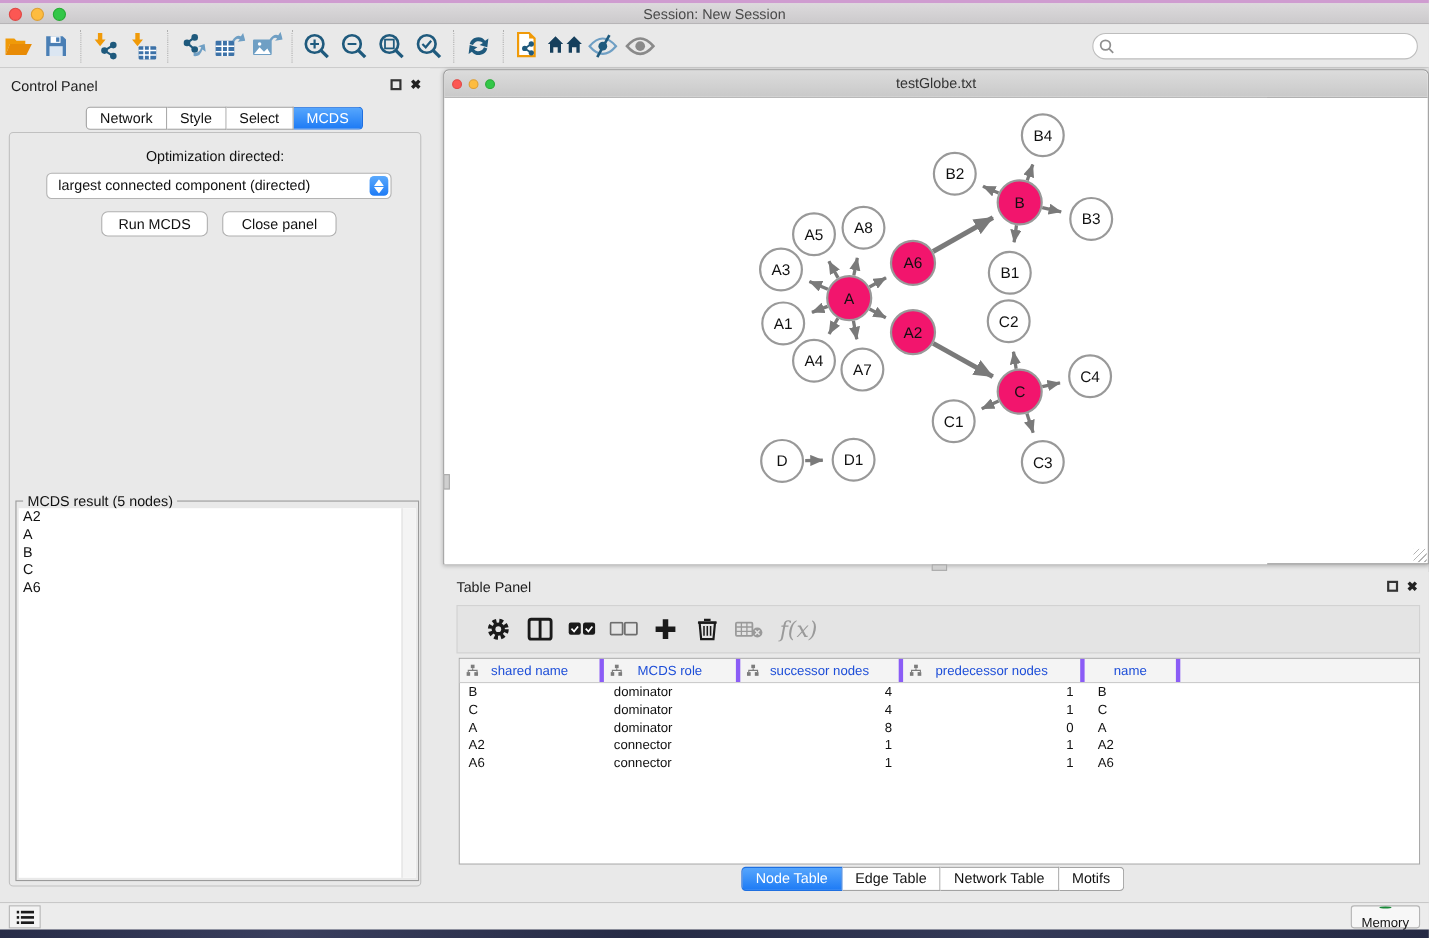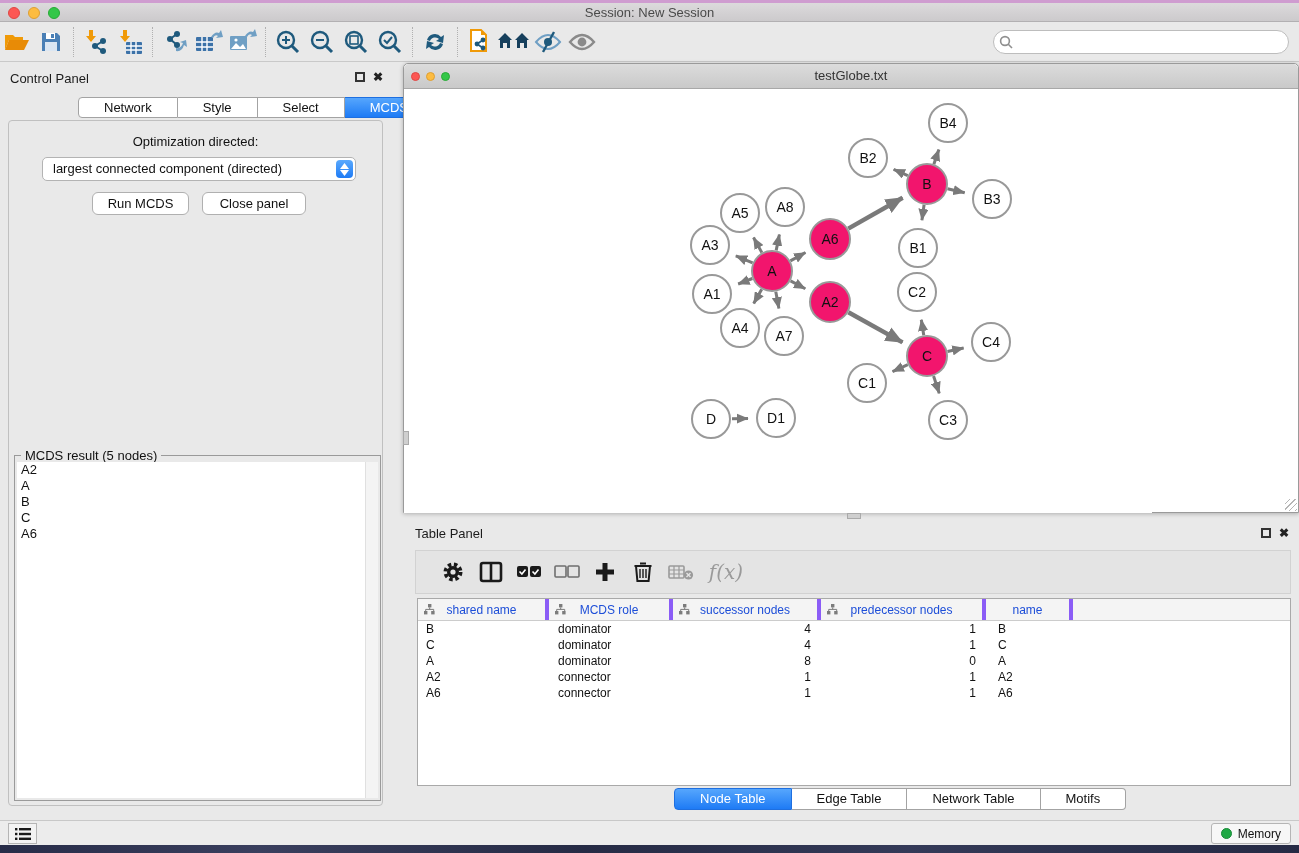--- a/index.html
+++ b/index.html
@@ -30,21 +30,21 @@
   
   .cpanel { position:absolute; left:0; top:62px; width:391px; height:758px; background:#e9e9e9; }
   .panel-head { position:absolute; left:10px; top:9px; font-size:13px; color:#1c1c1c; }
   .panel-ctrl { position:absolute; top:10px; display:flex; gap:8px; align-items:center; }
   .cpanel .panel-ctrl { right:8px; }
   .float-ic { width:10px; height:10px; border:2px solid #333; display:inline-block; }
   .close-ic { font-size:12px; font-weight:bold; color:#222; line-height:10px; }
 
   .segtabs { position:absolute; display:flex; height:21px; }
   .segtab { height:21px; line-height:19px; font-size:13px; text-align:left; background:#fff;
-    border:1px solid #a3a3a3; border-left:none; color:#111; padding:0 25px; }
+    border:1px solid #a3a3a3; border-left:none; color:#111; padding:0 12px; }
   .segtab:first-child { border-left:1px solid #a3a3a3; border-radius:4px 0 0 4px; }
   .segtab:last-child { border-radius:0 4px 4px 0; }
   .segtab.active { background:linear-gradient(#56a6fd,#1e7bf5); border-color:#1e6fe0; color:#fff; }
 
   .cp-box { position:absolute; left:8px; top:58px; width:375px; height:686px;
     border:1px solid #c0c0c0; border-radius:4px; }
   .opt-label { position:absolute; left:0; width:100%; top:72px; text-align:center; font-size:13px; color:#111; }
   .combo { position:absolute; left:42px; top:95px; width:314px; height:24px; background:#fff;
     border:1px solid #b3b3b3; border-radius:5px; font-size:13px; line-height:22px; padding-left:10px; color:#111; }
   .combo-step { position:absolute; right:2px; top:2px; width:17px; height:18px; border-radius:4px;
@@ -91,21 +91,21 @@
   .td.c2,.td.c3{ text-align:right; padding-right:10px; } .td.c4{ padding-left:12px; }
 
   .bottom-tabs { position:absolute; left:271px; top:268px; display:flex; height:22px; }
   .bottom-tabs .segtab { font-size:13px; height:22px; line-height:20px; }
 
   
   .statusbar { position:absolute; left:0; top:820px; width:100%; height:25px; background:#ececec; border-top:1px solid #c8c8c8; }
   .menu-btn { position:absolute; left:8px; top:2px; width:29px; height:21px; background:#f3f3f3;
     border:1px solid #b5b5b5; display:flex; align-items:center; justify-content:center; }
   .memory-btn { position:absolute; right:8px; top:2px; height:21px; background:#f7f7f7; border:1px solid #b5b5b5;
-    border-radius:3px; display:flex; align-items:center; gap:6px; padding:0 9px; font-size:12px; color:#111; }
+    border-radius:3px; display:flex; align-items:center; gap:6px; padding:0 9px; font-size:12px; color:#111;flex-direction:column; }
   .memdot { width:11px; height:11px; border-radius:50%; background:#1fa845; border:1px solid #188a38; }
   .deskstrip { position:absolute; left:0; top:845px; width:100%; height:8px;
     background:linear-gradient(90deg,#272c48,#3a3f5e 20%,#262b45 45%,#343a58 70%,#252a44); }
 </style>
 </head>
 <body>
 
 <div class="screen">
 
   <div class="topline"></div>

